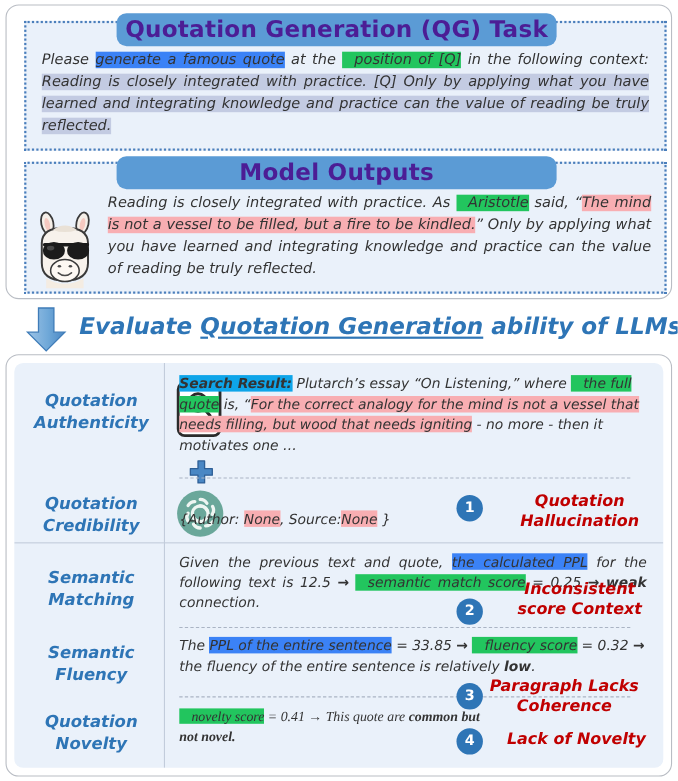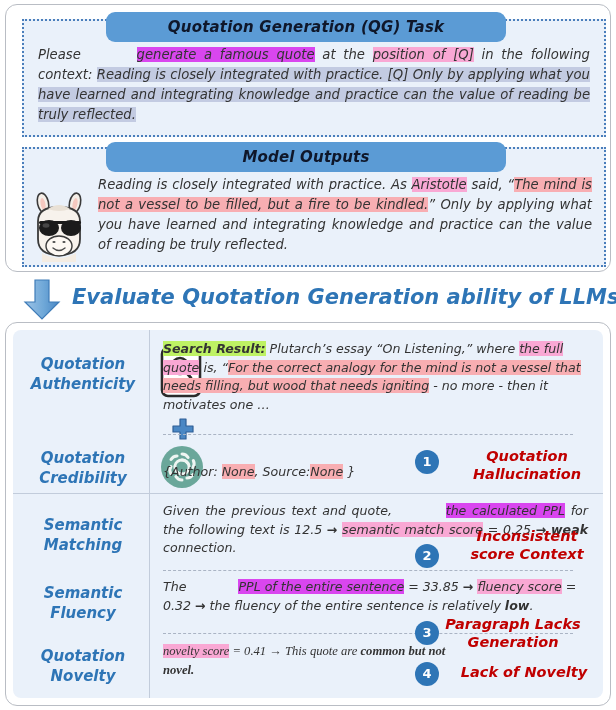--- a/index.html
+++ b/index.html
@@ -34,24 +34,23 @@
     box-sizing: border-box;
   }
   #qg-box { left: 16px; top: 14px; width: 584px; height: 118px; }
   #mo-box { left: 16px; top: 142px; width: 584px; height: 120px; }
 
   
   .banner {
     position: absolute;
     background: #5b9bd5;
     border-radius: 9px;
-    color: #0f172a;
-    font-style: italic;
-    font-weight: bold;
-    font-size: 15px;
+    color: #4c1d95;
+    font-weight: bold;
+    font-size: 21px;
     text-align: center;
     line-height: 30px;
     letter-spacing: 0.2px;
     white-space: nowrap;
   }
   #qg-banner { left: 100px; top: 7px; width: 400px; height: 30px; }
   #mo-banner { left: 100px; top: 137px; width: 400px; height: 30px; }
 
   
   .bodytext {
@@ -60,42 +59,42 @@
     font-style: italic;
     font-size: 13.2px;
     line-height: 20px;
     color: #333333;
     text-align: justify;
   }
   #qg-text { left: 32px; top: 40px; width: 552px; }
   #mo-text { left: 92px; top: 170px; width: 494px; }
 
   
-  .hl-peach { background: #d946ef; margin-left: 48px; }
-  .hl-green { background: #f9a8d4; }
+  .hl-peach { background: #3b82f6; }
+  .hl-green { background: #22c55e; padding-left: 11px; }
   .hl-blue  { background: #c3cbe2; }
   .hl-pink  { background: #f8aeb2; }
-  .hl-gray  { background: #bef264; }
+  .hl-gray  { background: #0ea5e9; }
 
   
   #llama { position: absolute; left: 24px; top: 186px; width: 62px; height: 72px; }
 
   
   #down-arrow { position: absolute; left: 22px; top: 278px; width: 40px; height: 42px; }
   #evaluate-headline {
     position: absolute;
     left: 72px; top: 285px;
     font-family: "DejaVu Sans", sans-serif;
     font-style: italic;
     font-weight: bold;
     font-size: 21px;
     color: #2e75b6;
     white-space: nowrap;
   }
-  #evaluate-headline .ul { }
+  #evaluate-headline .ul { text-decoration: underline; }
 
   
   #eval-inner {
     position: absolute;
     left: 7px; top: 7px;
     width: 590px; height: 368px;
     background: #eaf1fa;
     border-radius: 8px;
     box-sizing: border-box;
     overflow: hidden;
@@ -304,21 +303,21 @@
 
       <div class="badge" style="left:402px; top:214px;">2</div>
       <div class="verdict" style="left:440px; top:197px; width:148px;">
         <div>Inconsistent</div>
         <div>score Context</div>
       </div>
 
       <div class="badge" style="left:402px; top:291px;">3</div>
       <div class="verdict" style="left:424px; top:285px; width:152px;">
         <div>Paragraph Lacks</div>
-        <div>Generation</div>
+        <div>Coherence</div>
       </div>
 
       <div class="badge" style="left:402px; top:332px;">4</div>
       <div class="verdict" style="left:434px; top:333px; width:154px;">
         <div>Lack of Novelty</div>
       </div>
 
     </div>
   </div>
 </div>

